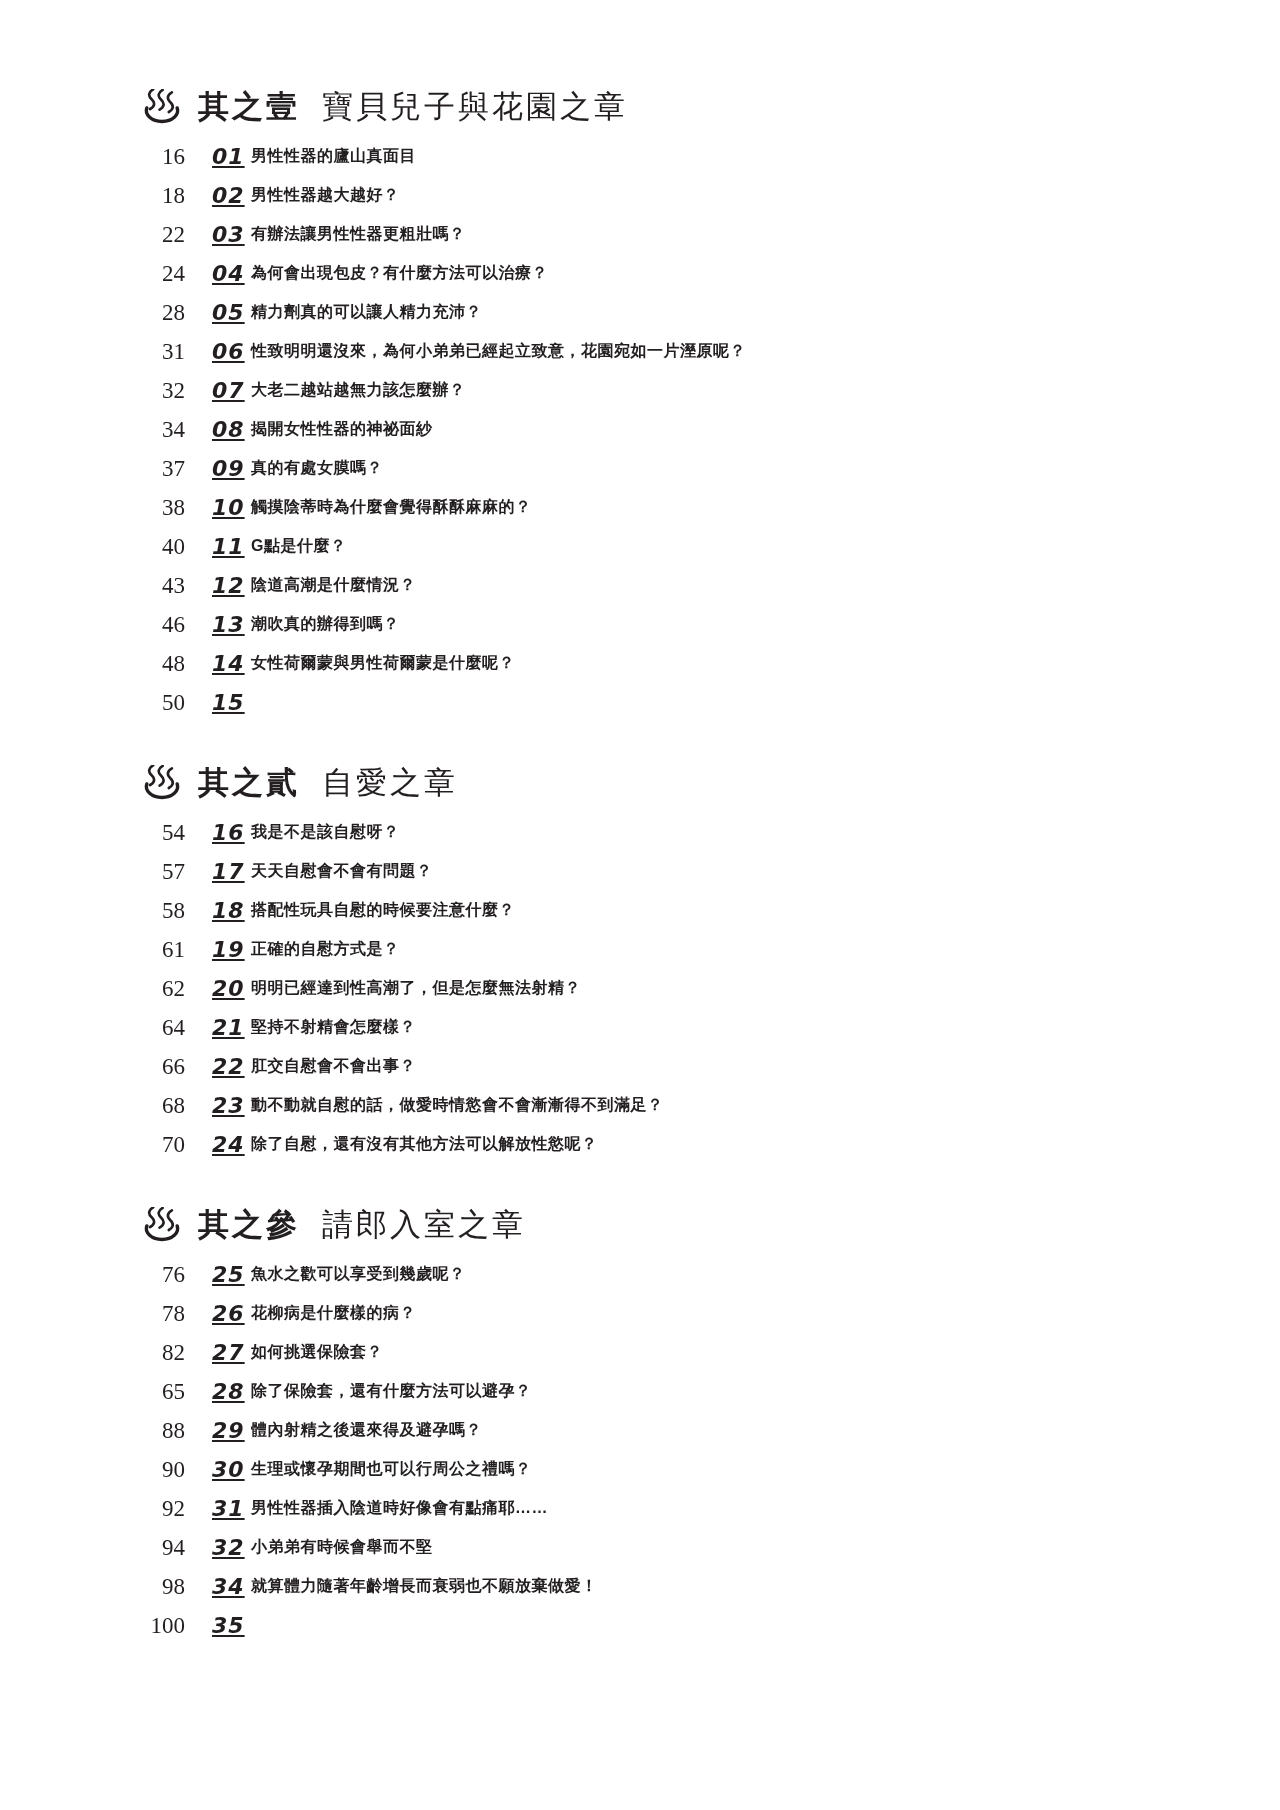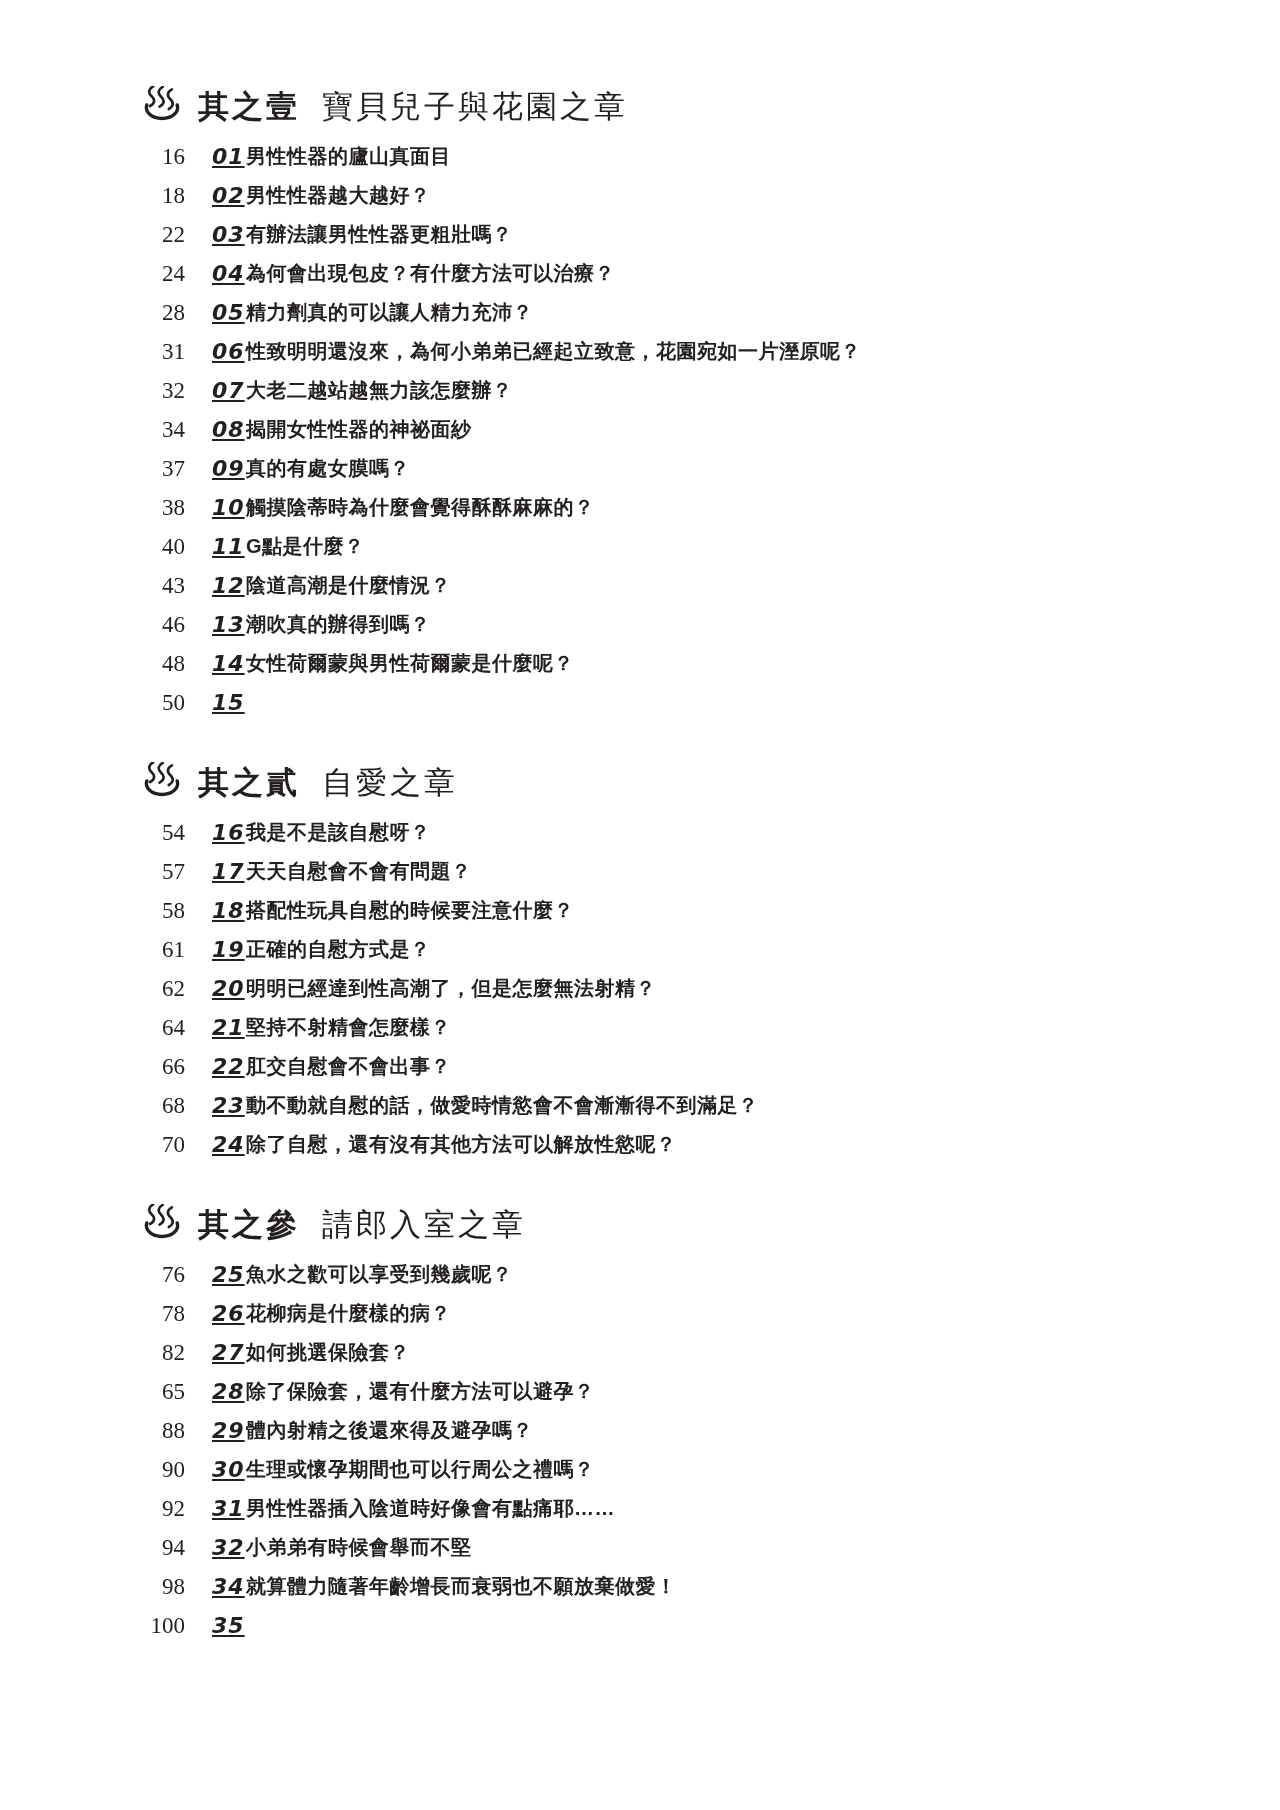--- a/index.html
+++ b/index.html
@@ -9,21 +9,21 @@
     width: 1280px;
     height: 1810px;
     background: #ffffff;
     color: #231f20;
     font-family: "Liberation Sans", sans-serif;
     padding: 86px 40px 0 125px;
     overflow: hidden;
   }
   .section-header {
     display: flex;
-    align-items: flex-start;
+    align-items: center;
     height: 42px;
     margin: 40px 0 9px 0;
   }
   .section:first-child .section-header { margin-top: 0; }
   .onsen {
     width: 46px;
     height: 36px;
     margin-left: 14px;
     flex: 0 0 auto;
   }
@@ -59,21 +59,22 @@
     flex: 0 0 auto;
     margin-left: 27px;
     font-family: "DejaVu Sans", sans-serif;
     font-size: 22px;
     font-weight: 700;
     font-style: italic;
     letter-spacing: 1px;
     text-decoration: underline;
   }
   .title {
-    font-size: 20px;
+    margin-left: 5px;
+    font-size: 16px;
     font-weight: 700;
     letter-spacing: 0.5px;
     white-space: nowrap;
   }
 </style>
 </head>
 <body>
 
 <div class="page">
   <div id="sections">

